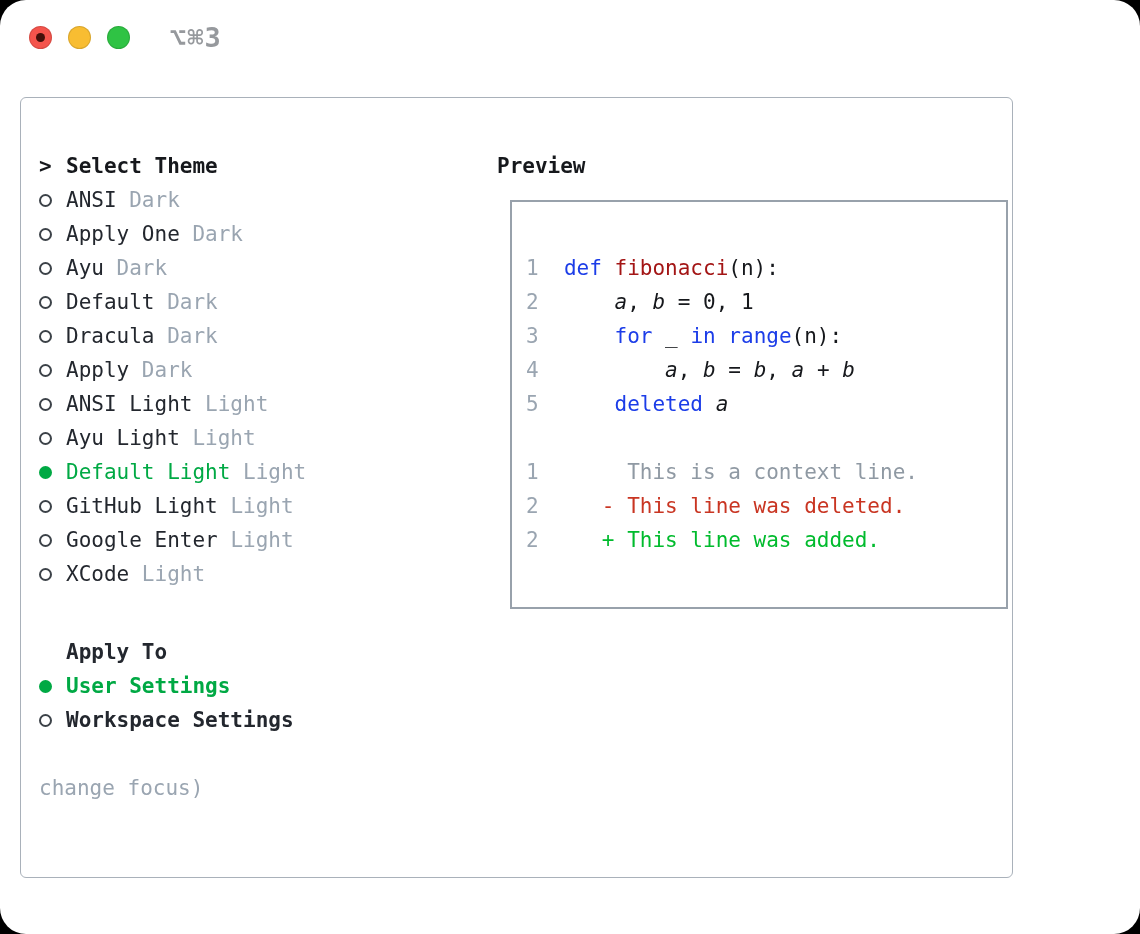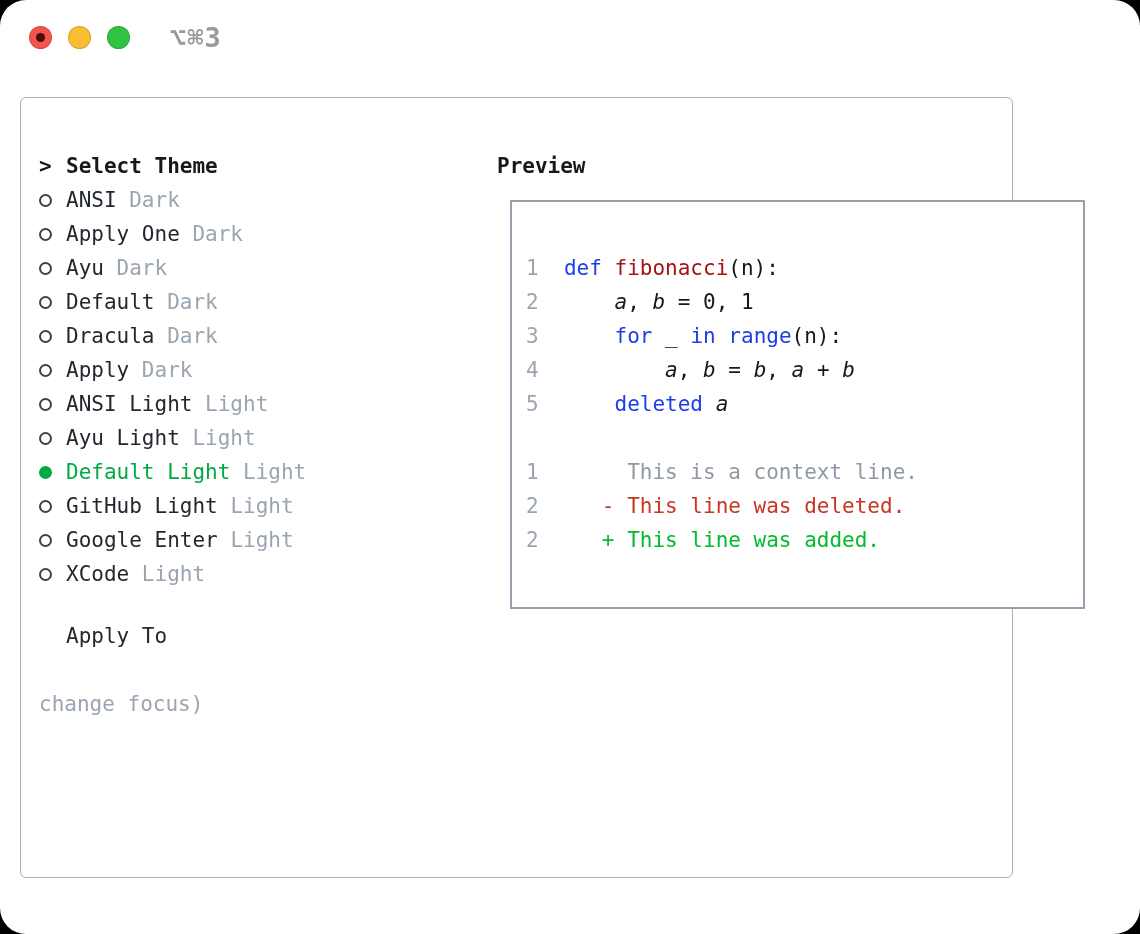--- a/index.html
+++ b/index.html
@@ -27,26 +27,26 @@
   .row{display:flex;align-items:center;height:34px;font-size:21px;white-space:pre;}
   .marker-cell{width:27px;display:flex;align-items:center;flex:none;}
   #left-col{position:absolute;left:18px;top:51px;}
   .hdr{font-weight:700;color:var(--text_black);}
   .caret{font-weight:700;color:var(--text_black);font-size:21px;}
   .radio{width:13px;height:13px;border:2px solid var(--radio_ring);border-radius:50%;flex:none;}
   .radio.on{background:var(--accent_green);border-color:var(--accent_green);}
   .t-name{color:var(--text_dark);}
   .t-name.on{color:var(--accent_green);}
   .t-variant{color:var(--text_gray);}
-  #apply-sec{margin-top:28px;}
+  #apply-sec{margin-top:44px;font-weight:bold;}
   #hint{margin-top:34px;color:var(--text_gray);}
   
   #preview-title{position:absolute;left:476px;top:51px;}
   #preview-box{
-    position:absolute;left:489px;top:102px;width:575px;height:409px;
+    position:absolute;left:489px;top:102px;width:498px;height:409px;
     border:2px solid var(--preview_border);background:#fff;padding-left:40px;
   }
   #preview-code{position:absolute;left:14px;top:49px;right:2px;}
   .code-line{height:34px;font-size:21px;white-space:pre;line-height:34px;}
   .seg-num{color:var(--num_gray);}
   .seg-kw{color:var(--kw_blue);}
   .seg-fn{color:var(--fn_red);}
   .seg-pl{color:var(--text_black);}
   .seg-var{color:var(--text_black);font-style:italic;}
   .seg-ctx{color:var(--ctx_gray);}
@@ -85,20 +85,24 @@
           <div class="row"><span class="marker-cell"><span class="radio"></span></span><span class="t-name">GitHub Light </span><span class="t-variant">Light</span></div>
           <div class="row"><span class="marker-cell"><span class="radio"></span></span><span class="t-name">Google Enter </span><span class="t-variant">Light</span></div>
           <div class="row"><span class="marker-cell"><span class="radio"></span></span><span class="t-name">XCode </span><span class="t-variant">Light</span></div>
         </div>
 
       <div id="apply-sec">
         <div class="row">
           <span class="marker-cell"></span>
           <span class="t-name">Apply To</span>
         </div>
+        <div id="apply-list">
+            <div class="row"><span class="marker-cell"><span class="radio on"></span></span><span class="t-name on">User Settings</span></div>
+            <div class="row"><span class="marker-cell"><span class="radio"></span></span><span class="t-name">Workspace Settings</span></div>
+          </div>
       </div>
 
       <div id="hint">
         <div class="row">change focus)</div>
       </div>
     </div>
 
     <div id="preview-title" class="row hdr">Preview</div>
 
     <div id="preview-box">

